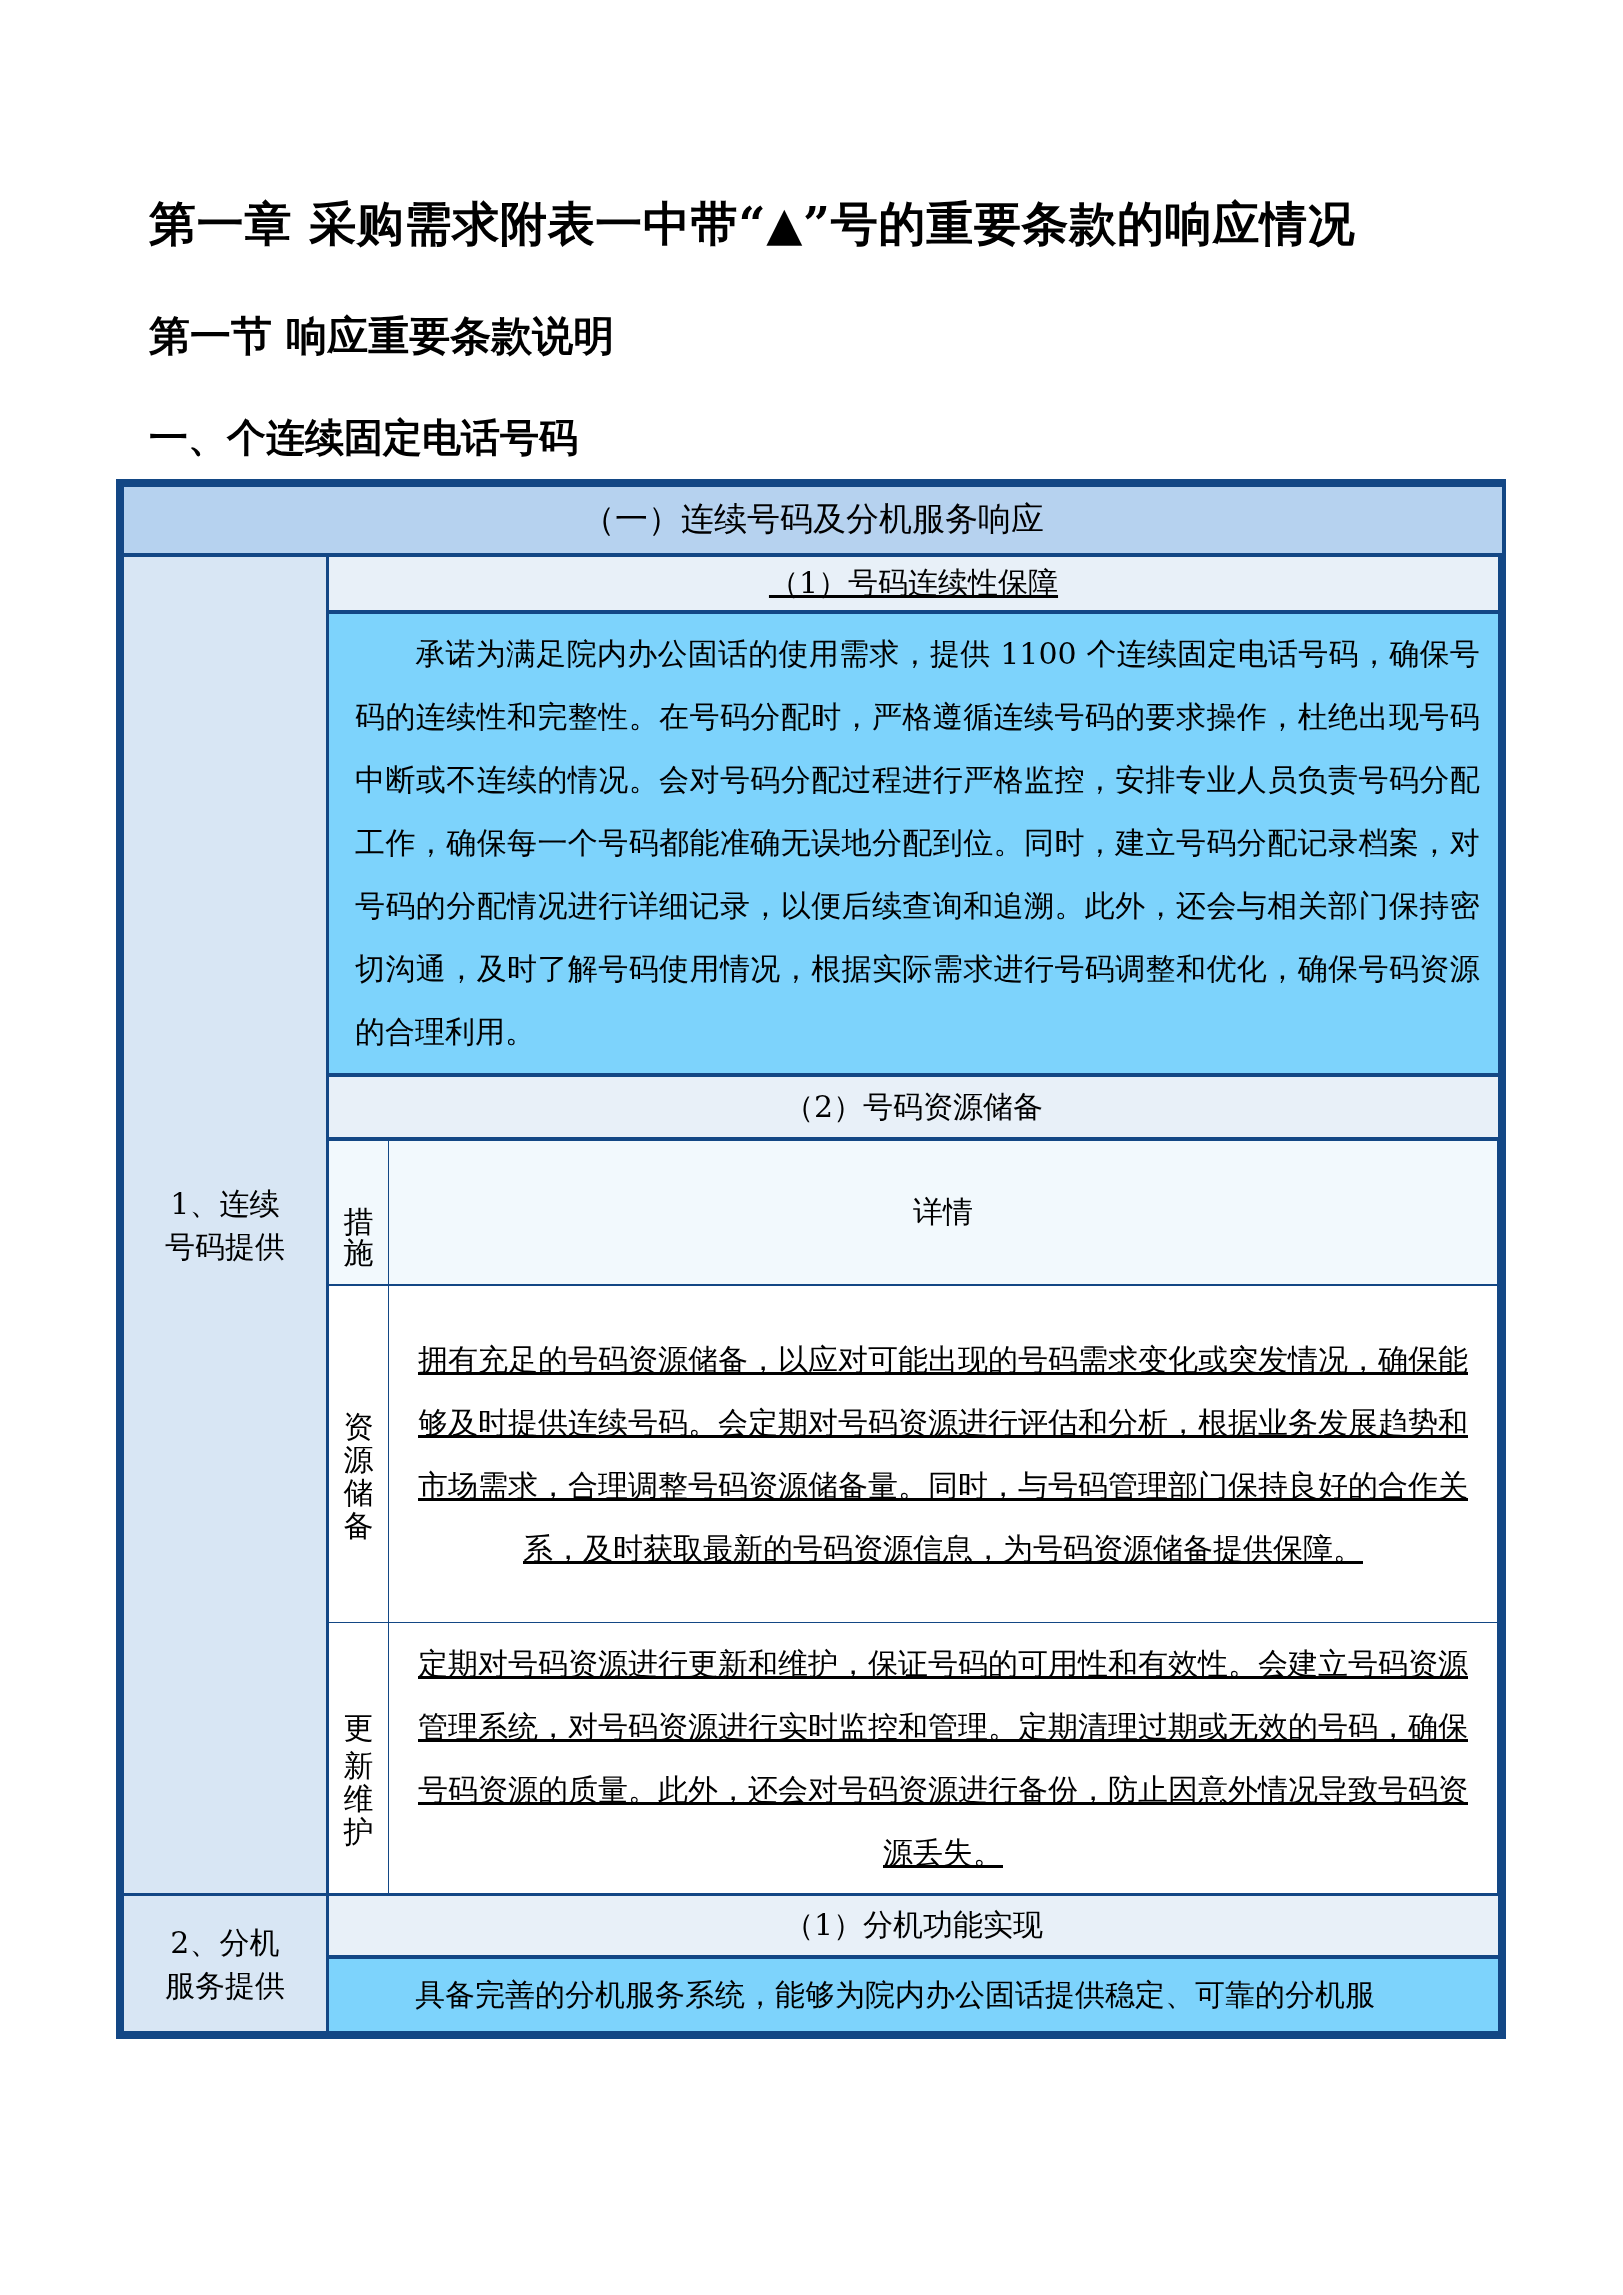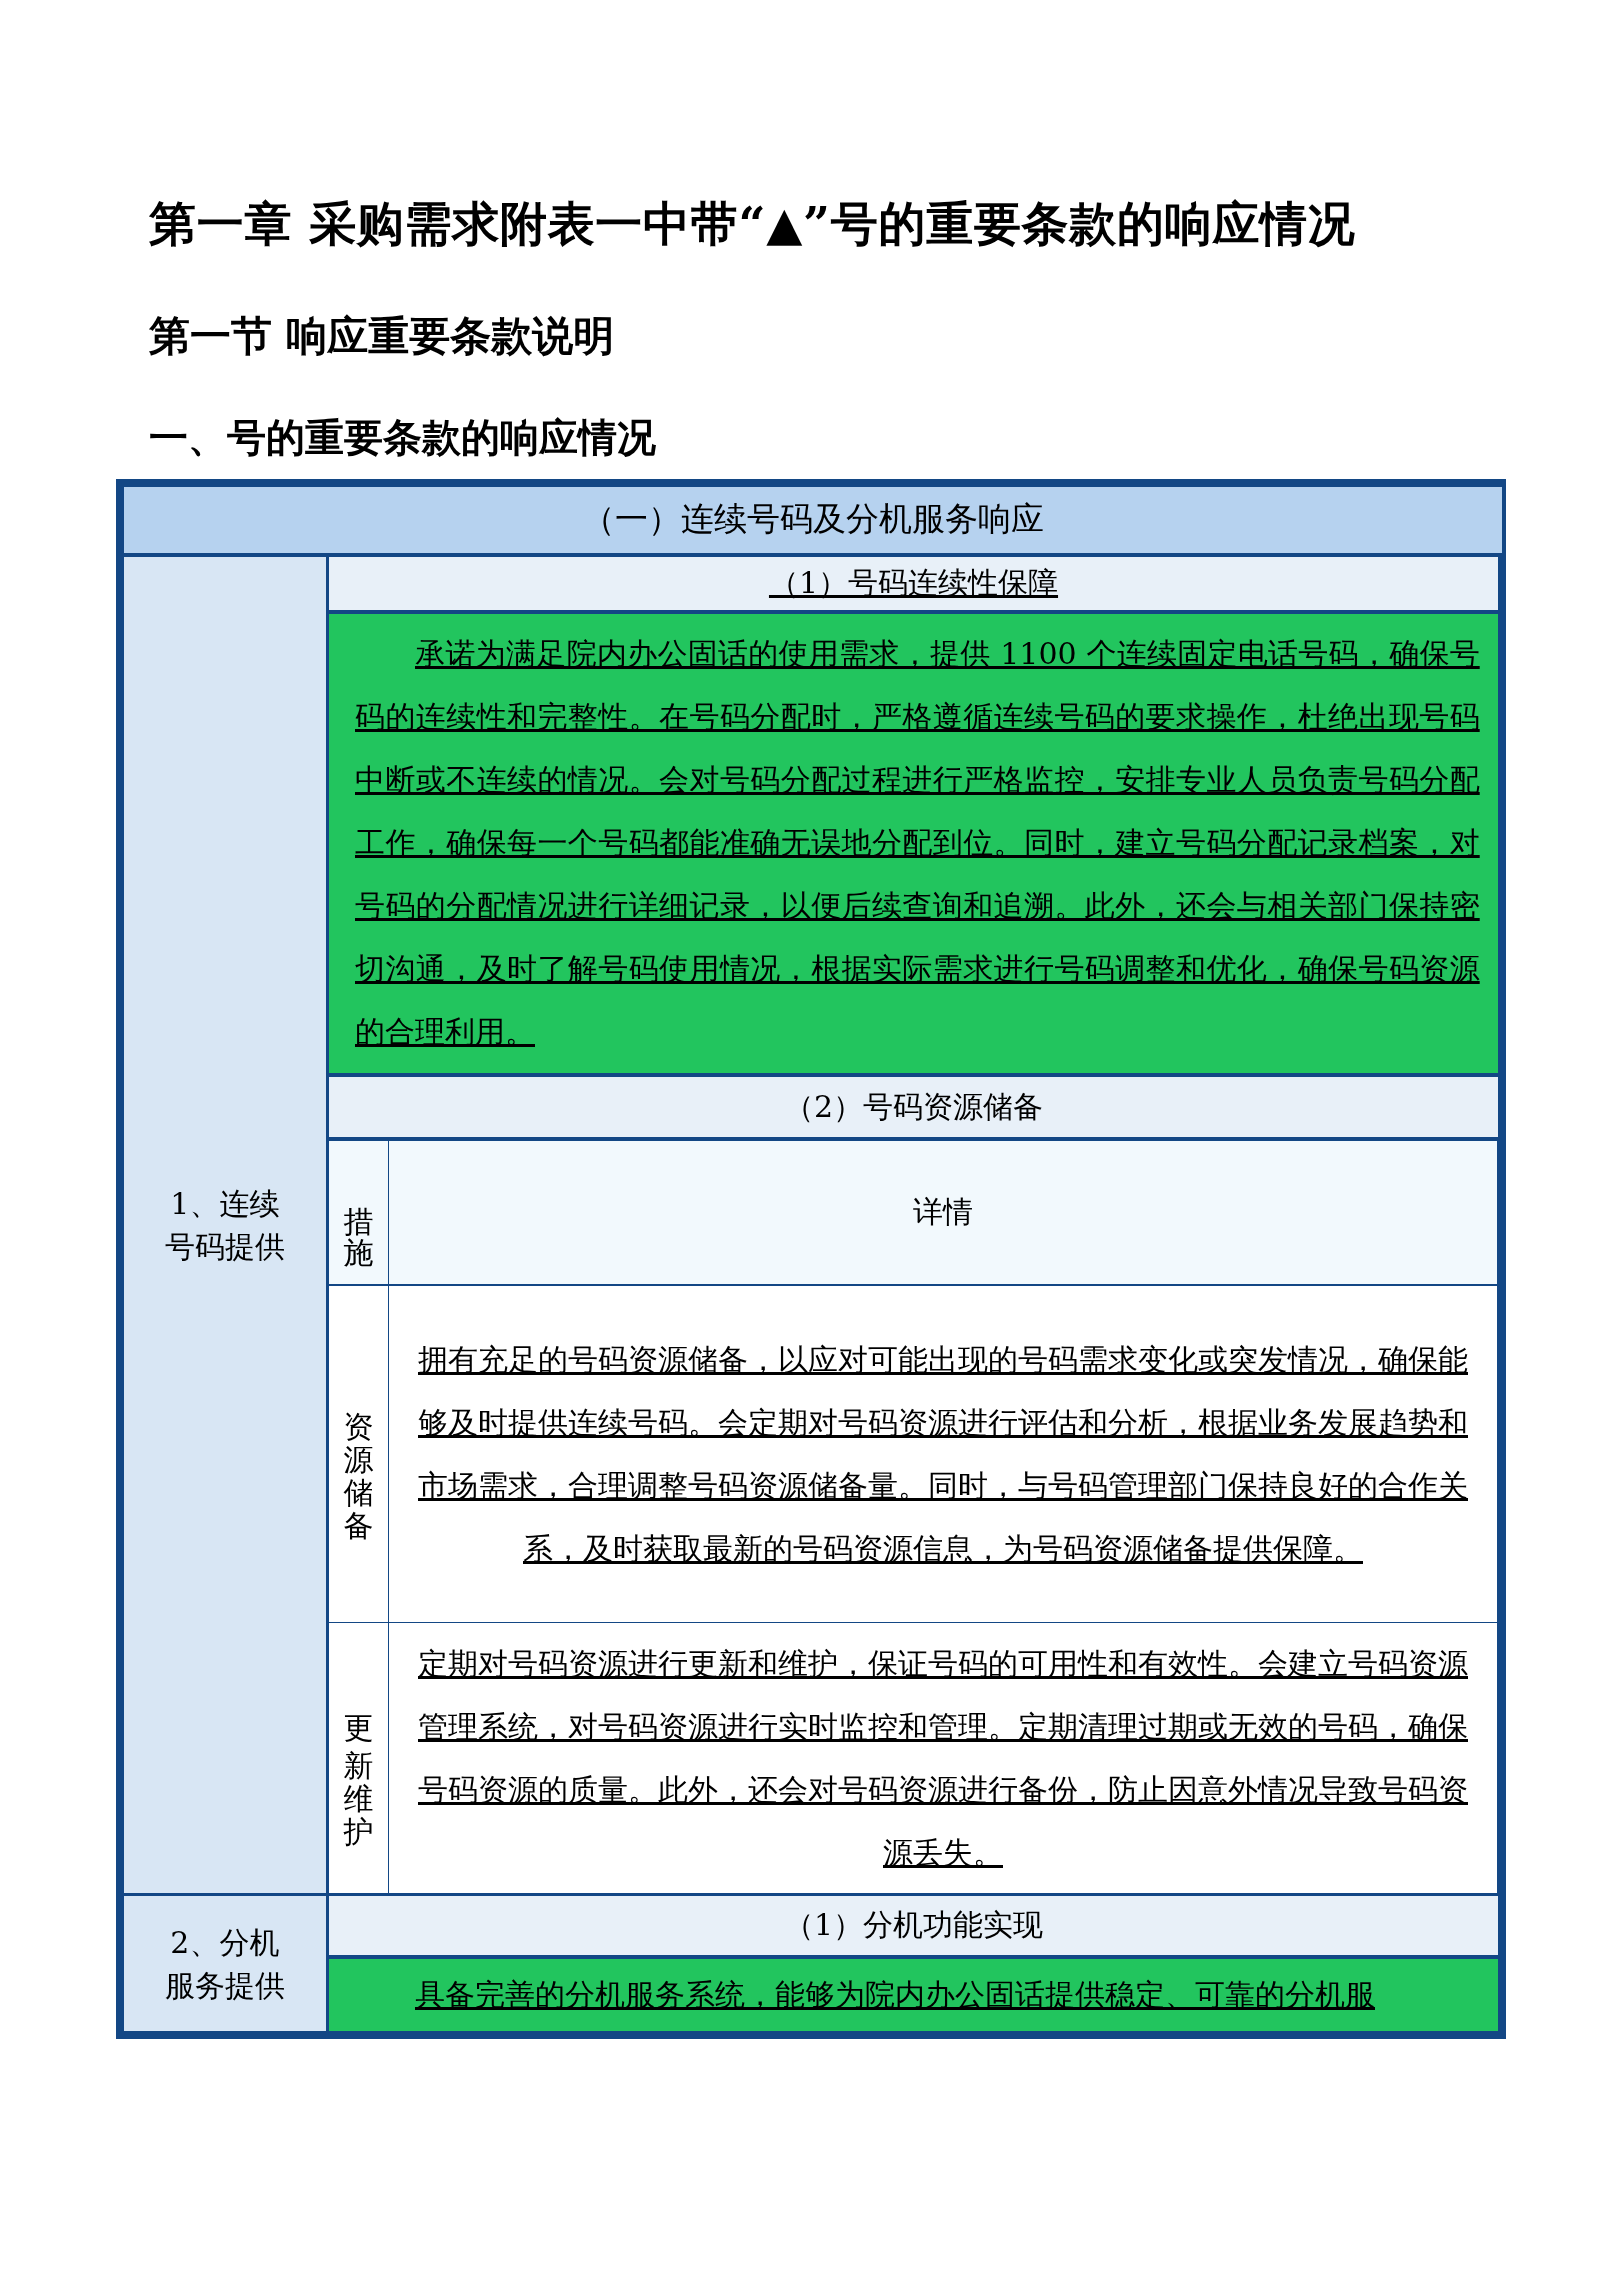--- a/index.html
+++ b/index.html
@@ -8,33 +8,33 @@
   .abs { position:absolute; box-sizing:border-box; }
   .h1 { left:149px; top:192px; font-size:47px; font-weight:bold; white-space:nowrap; line-height:63px; letter-spacing:0.7px; }
   .h2 { left:149px; top:310px; font-size:41px; font-weight:bold; white-space:nowrap; line-height:52px; }
   .h3 { left:149px; top:411px; font-size:39px; font-weight:bold; white-space:nowrap; line-height:52px; }
 
   .table { left:116px; top:479px; width:1390px; height:1560px; background:#134785; }
   .cell { position:absolute; box-sizing:border-box; display:flex; align-items:center; justify-content:center; text-align:center; }
   .hdr-main { background:#b6d2ef; font-size:33px; }
   .leftcol { background:#d8e6f4; font-size:30px; line-height:43px; }
   .subhdr { background:#e8f0f8; font-size:30px; }
-  .para { background:#22c55e; font-size:30px; line-height:63px; display:block; text-align:justify; padding:0 18.3px 0 26px;text-decoration:underline; }
+  .para { background:#7dd3fc; font-size:30px; line-height:63px; display:block; text-align:justify; padding:0 18.3px 0 26px; }
   .para .indent { display:inline-block; width:60px; }
   .thin { background:#f2f9fd; }
   .white { background:#ffffff; }
   .vchars { font-size:30px; line-height:63px; display:flex; flex-direction:column; align-items:center; justify-content:center; }
   .detail { font-size:30px; line-height:63px; text-align:center; padding:0 14.4px 0 14.4px; display:flex; align-items:center; justify-content:center;text-decoration:underline; }
 </style>
 </head>
 <body>
 
 <div class="abs h1">第一章  采购需求附表一中带“▲”号的重要条款的响应情况</div>
 <div class="abs h2">第一节  响应重要条款说明</div>
-<div class="abs h3">一、号的重要条款的响应情况</div>
+<div class="abs h3">一、个连续固定电话号码</div>
 
 <div class="abs table">
 
   <div class="cell hdr-main" style="left:7.9px;top:7.9px;width:1378px;height:66px;">（一）连续号码及分机服务响应</div>
 
   <div class="cell leftcol" style="left:7.9px;top:78px;width:202px;height:1336px;align-items:center;">
     <div style="width:131px;">1、连续号码提供</div>
   </div>
 
   <div class="cell subhdr" style="left:213px;top:78px;width:1169px;height:53px;text-decoration:underline;">（1）号码连续性保障</div>

